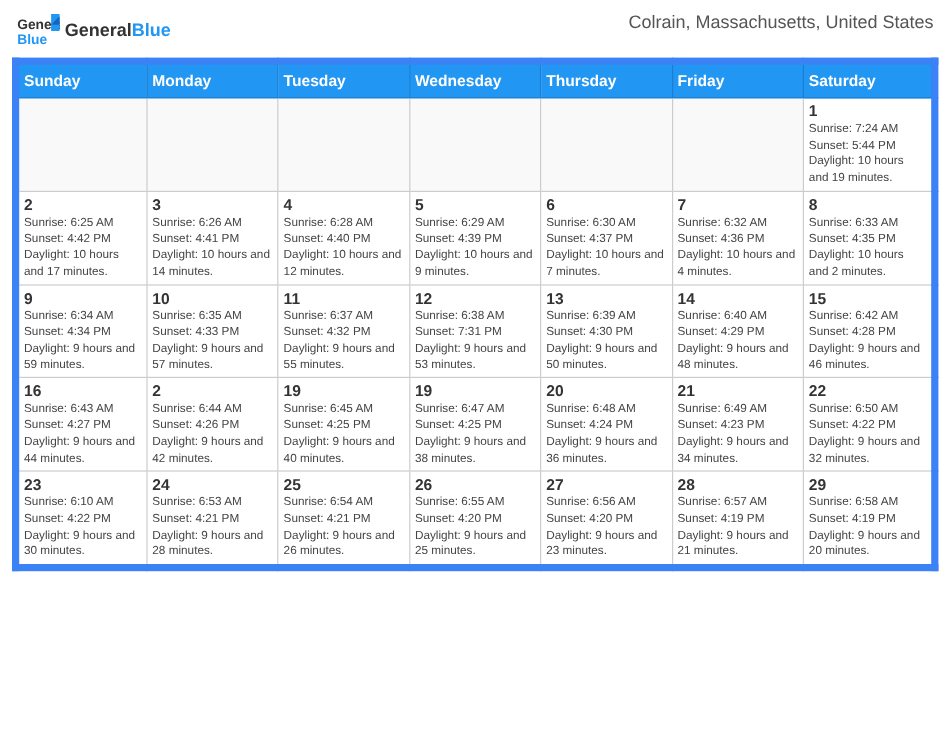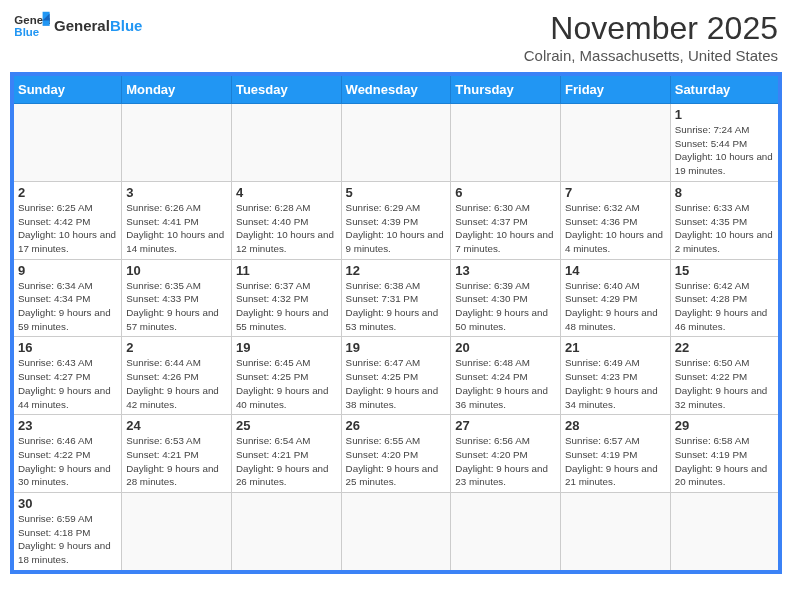--- a/index.html
+++ b/index.html
@@ -35,21 +35,21 @@
       color: #333;
     }
     .location-title {
       font-size: 15px;
       color: #555;
       text-align: center;
     }
     .calendar {
       width: 100%;
       border-collapse: collapse;
-      border: 4px solid #3b82f6;
+      border: 6px solid #3b82f6;
     }
     .calendar th {
       background: #2196F3;
       color: #fff;
       font-size: 13px;
       font-weight: bold;
       padding: 6px 4px;
       text-align: left;
       border: 1px solid #1a7fd4;
     }
@@ -93,21 +93,20 @@
       <polygon points="32,2 40,2 40,18 32,18" fill="#2196F3"></polygon>
       <polygon points="32,12 40,4 40,12" fill="#1565C0"></polygon>
     </svg>
     <div>
       <div style="font-size:15px;font-weight:bold;color:#333;">
         <span style="color:#333;">General</span><span style="color:#2196F3;">Blue</span>
       </div>
     </div>
   </div>
   <div class="title-area">
-    <div class="month-title">November 2025</div>
     <div class="location-title">Colrain, Massachusetts, United States</div>
   </div>
 </div>
 
 <table class="calendar">
   <thead>
     <tr>
     <th>Sunday</th>
         <th>Monday</th>
         <th>Tuesday</th>
@@ -260,21 +259,21 @@
         <td>
           <span class="day-number">22</span>
           <div class="day-info">Sunrise: 6:50 AM
 Sunset: 4:22 PM
 Daylight: 9 hours and 32 minutes.</div>
         </td>
       </tr>
       <tr>
         <td>
           <span class="day-number">23</span>
-          <div class="day-info">Sunrise: 6:46 AM
+          <div class="day-info">Sunrise: 6:10 AM
 Sunset: 4:22 PM
 Daylight: 9 hours and 30 minutes.</div>
         </td>
         <td>
           <span class="day-number">24</span>
           <div class="day-info">Sunrise: 6:53 AM
 Sunset: 4:21 PM
 Daylight: 9 hours and 28 minutes.</div>
         </td>
         <td>
@@ -301,28 +300,14 @@
 Sunset: 4:19 PM
 Daylight: 9 hours and 21 minutes.</div>
         </td>
         <td>
           <span class="day-number">29</span>
           <div class="day-info">Sunrise: 6:58 AM
 Sunset: 4:19 PM
 Daylight: 9 hours and 20 minutes.</div>
         </td>
       </tr>
-      <tr>
-        <td>
-          <span class="day-number">30</span>
-          <div class="day-info">Sunrise: 6:59 AM
-Sunset: 4:18 PM
-Daylight: 9 hours and 18 minutes.</div>
-        </td>
-        <td class="empty-cell"></td>
-        <td class="empty-cell"></td>
-        <td class="empty-cell"></td>
-        <td class="empty-cell"></td>
-        <td class="empty-cell"></td>
-        <td class="empty-cell"></td>
-      </tr>
     </tbody>
 </table>
 
 </body></html>

